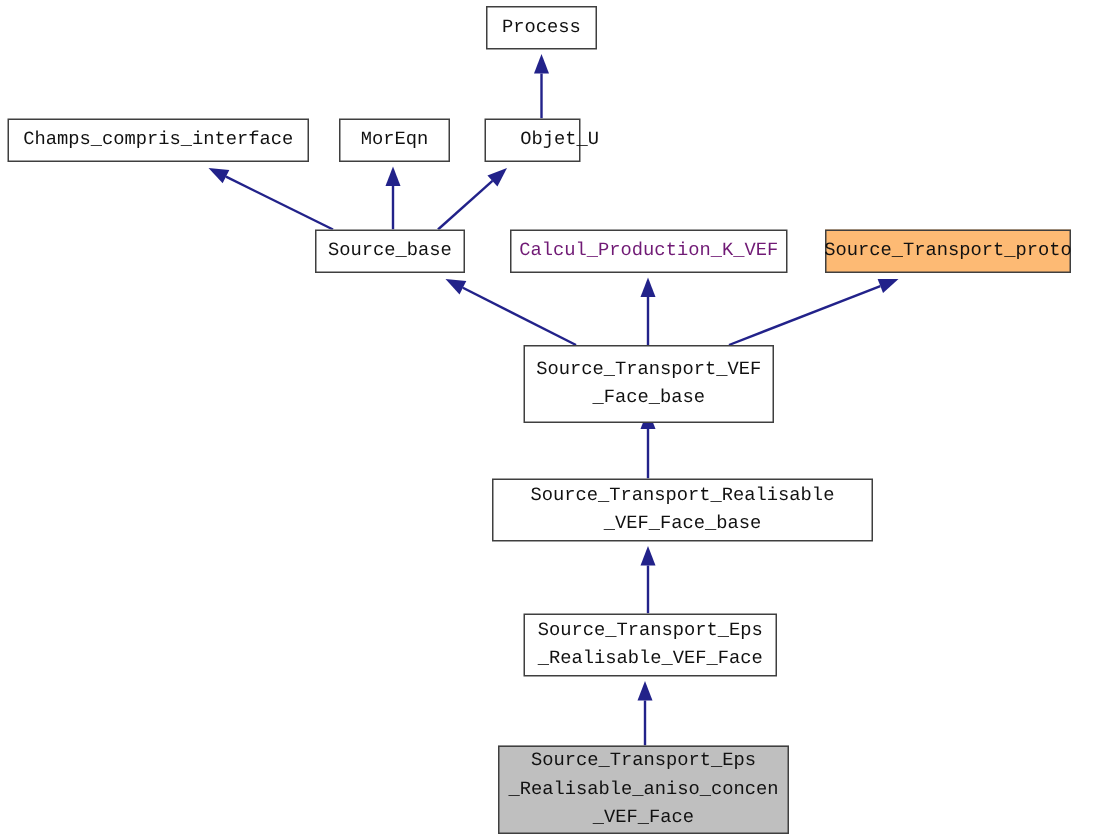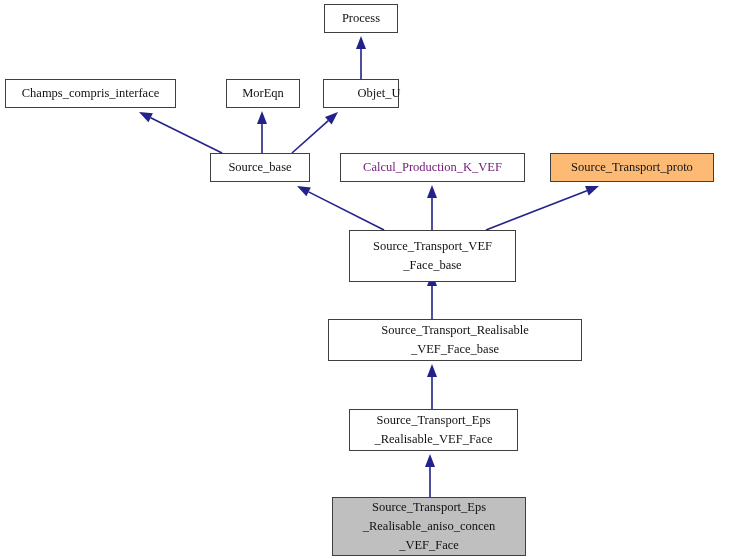--- a/index.html
+++ b/index.html
@@ -37,21 +37,21 @@
     align-items: center;
     justify-content: center;
     text-align: center;
     cursor: pointer;
     z-index: 2;
   }
   .node-box.highlight {
     background: #bfbfbf;
   }
   .node-label {
-    font-family: Liberation Serif, serif;
+    font-family: Liberation Mono, monospace;
     font-size: 12.5px;
     line-height: 19px;
     color: #111111;
     white-space: pre;
     letter-spacing: 0px;
     padding: 0 4px;
     user-select: none;
   }
   .edge-line {
     stroke: #22228a;
@@ -106,27 +106,27 @@
       </g>
       <g>
         <line x1="430" y1="497" x2="430" y2="467" class="edge-line" stroke="#22228a"></line>
         <polygon points="430,454 435,467 425,467" class="edge-head" fill="#22228a"></polygon>
       </g>
     </svg>
   <div id="nodes-layer">
       <div class="node-box" title="Process" style="left: 324px; top: 4px; width: 74px; height: 29px; border-color: rgb(63, 63, 63); background: rgb(255, 255, 255);">
         <span class="node-label" style="color: rgb(17, 17, 17);">Process</span>
       </div>
-      <div class="node-box" title="Champs_compris_interface" style="left: 5px; top: 79px; width: 171px; height: 29px; border-color: rgb(63, 63, 63); background: rgb(255, 255, 255);">
+      <div class="node-box" title="Champs_compris_interface" style="left: 5px; top: 79px; width: 201px; height: 29px; border-color: rgb(63, 63, 63); background: rgb(255, 255, 255);">
         <span class="node-label" style="color: rgb(17, 17, 17);">Champs_compris_interface</span>
       </div>
       <div class="node-box" title="MorEqn" style="left: 226px; top: 79px; width: 74px; height: 29px; border-color: rgb(63, 63, 63); background: rgb(255, 255, 255);">
         <span class="node-label" style="color: rgb(17, 17, 17);">MorEqn</span>
       </div>
-      <div class="node-box" title="Objet_U" style="left: 323px; top: 79px; width: 76px; height: 29px; border-color: rgb(63, 63, 63); background: rgb(255, 255, 255); padding-left: 36px;">
+      <div class="node-box" title="Objet_U" style="left: 323px; top: 79px; width: 64px; height: 29px; border-color: rgb(63, 63, 63); background: rgb(255, 255, 255); padding-left: 36px;">
         <span class="node-label" style="color: rgb(17, 17, 17);">Objet_U</span>
       </div>
       <div class="node-box" title="Source_base" style="left: 210px; top: 153px; width: 100px; height: 29px; border-color: rgb(63, 63, 63); background: rgb(255, 255, 255);">
         <span class="node-label" style="color: rgb(17, 17, 17);">Source_base</span>
       </div>
       <div class="node-box" title="Calcul_Production_K_VEF" style="left: 340px; top: 153px; width: 185px; height: 29px; border-color: rgb(63, 63, 63); background: rgb(255, 255, 255);">
         <span class="node-label" style="color: #701a75;">Calcul_Production_K_VEF</span>
       </div>
       <div class="node-box" title="Source_Transport_proto" style="left: 550px; top: 153px; width: 164px; height: 29px; border-color: rgb(63, 63, 63); background: #fdba74;">
         <span class="node-label" style="color: rgb(17, 17, 17);">Source_Transport_proto</span>

